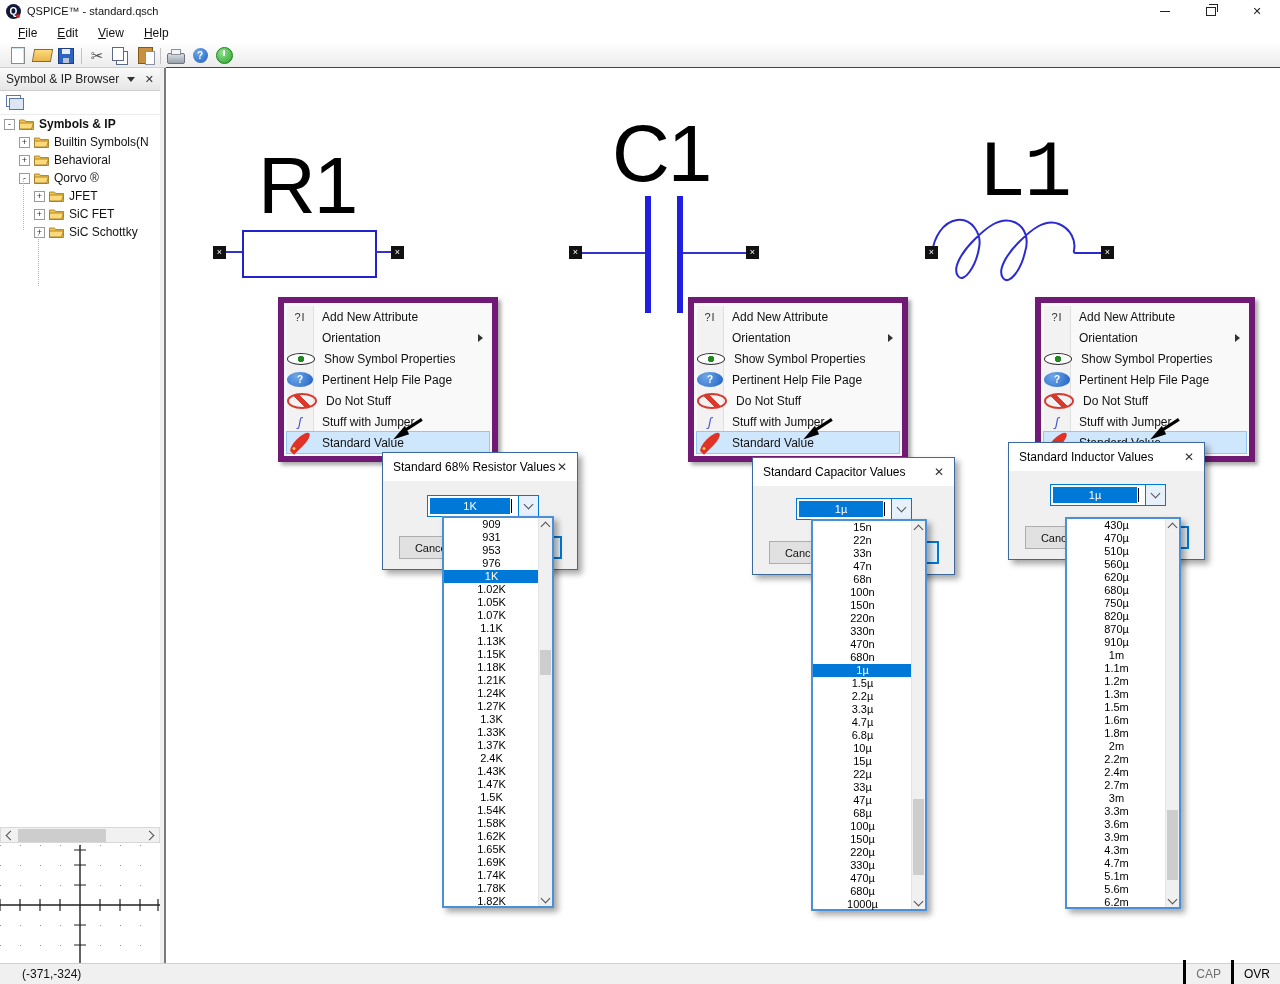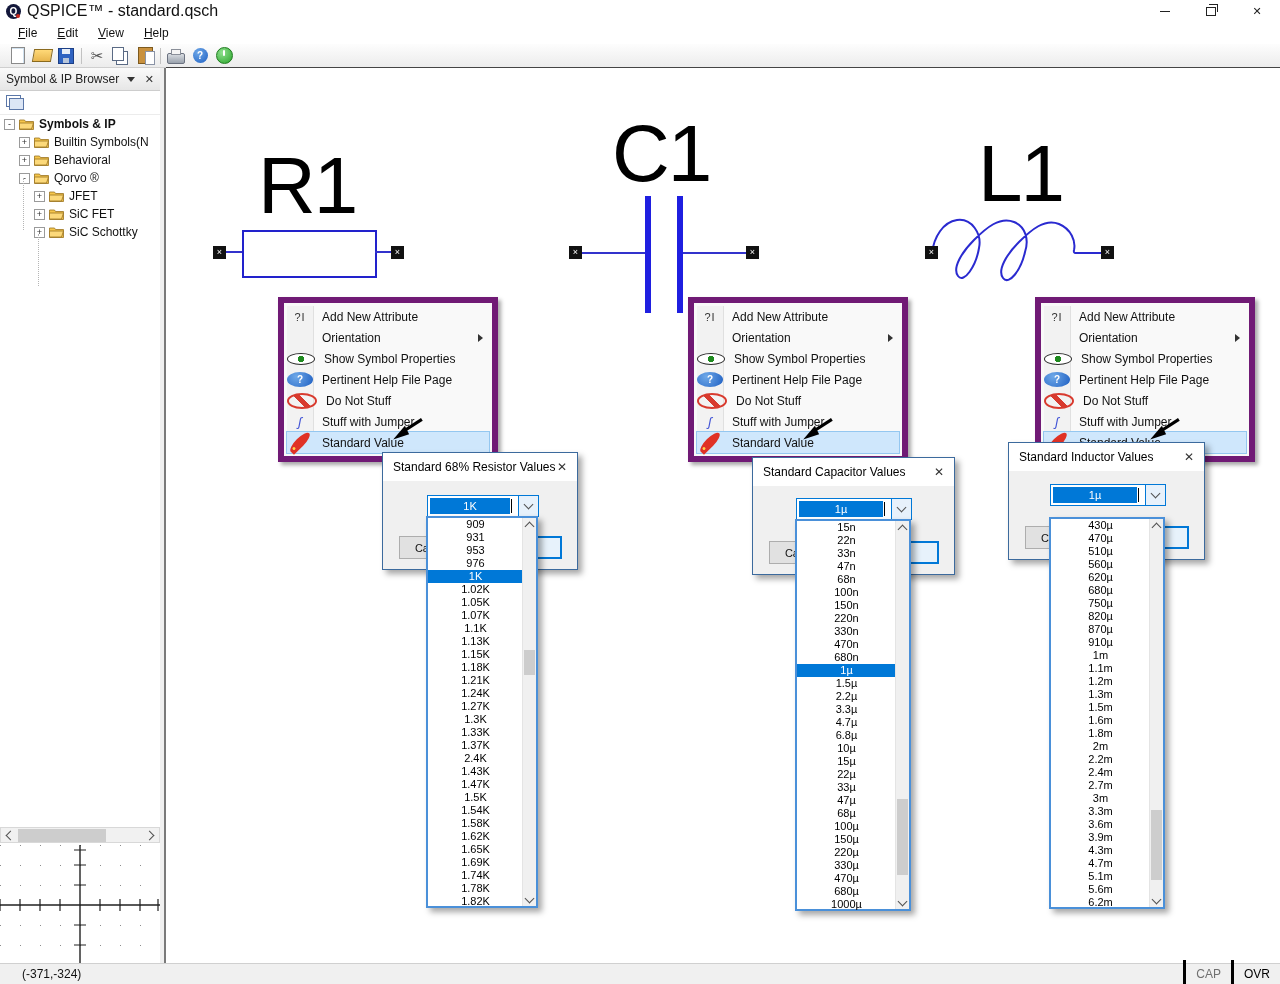--- a/index.html
+++ b/index.html
@@ -3,21 +3,21 @@
 <meta charset="utf-8">
 <style>
   html,body{margin:0;padding:0;background:#888;}
   #app{position:relative;width:1280px;height:984px;background:#fff;overflow:hidden;
        font-family:"Liberation Sans",sans-serif;color:#000;}
   
   .titlebar{position:absolute;left:0;top:0;width:1280px;height:22px;background:#fff;display:flex;align-items:center;}
   .app-logo{width:15px;height:15px;border-radius:50%;background:#13173a;color:#fff;font-size:10px;font-weight:bold;
             display:flex;align-items:center;justify-content:center;margin:0 6px 0 6px;position:relative;}
   .app-logo::after{content:"";position:absolute;right:1px;bottom:1px;width:4px;height:4px;border-radius:50%;background:#c6261d;}
-  .title-text{font-size:16px;color:#111;}
+  .title-text{font-size:11px;color:#111;}
   .win-controls{margin-left:auto;display:flex;height:22px;}
   .win-btn{width:46px;height:22px;display:flex;align-items:center;justify-content:center;font-size:11px;color:#222;}
   .min-glyph{width:10px;height:0;border-top:1px solid #222;display:inline-block;}
   .restore-glyph{width:8px;height:7px;border:1px solid #222;background:#fff;position:relative;display:inline-block;}
   .restore-glyph::before{content:"";position:absolute;left:2px;top:-4px;width:8px;height:7px;border:1px solid #222;border-bottom:none;border-left:none;}
   
   .menubar{position:absolute;left:0;top:22px;width:1280px;height:22px;background:#fff;display:flex;align-items:center;padding-left:8px;box-sizing:border-box;}
   .mb-item{font-size:12px;padding:2px 10px;color:#111;}
   
   .toolbar{position:absolute;left:0;top:44px;width:1280px;height:24px;background:linear-gradient(#fdfdfd,#ececec);
@@ -97,21 +97,21 @@
   .combo{position:absolute;height:22px;background:#fff;border:1px solid #0078d7;box-sizing:border-box;z-index:2;}
   .combo-sel{position:absolute;left:2px;top:2px;bottom:2px;right:28px;background:#0078d7;color:#fff;font-size:11px;display:flex;align-items:center;justify-content:center;}
   .combo-caret{position:absolute;right:26px;top:3px;bottom:3px;width:1px;background:#000;}
   .combo-btn{position:absolute;right:0;top:0;bottom:0;width:19px;background:#e7f1fb;border-left:1px solid #0078d7;display:flex;align-items:center;justify-content:center;}
   .chev{display:inline-block;width:6px;height:6px;border-right:1.5px solid #505050;border-bottom:1.5px solid #505050;}
   .chev.down{transform:rotate(45deg);margin-top:-3px;}
   .chev.up{transform:rotate(-135deg);margin-bottom:-3px;}
   .chev.left{transform:rotate(135deg);margin-right:-3px;}
   .chev.right{transform:rotate(-45deg);margin-left:-3px;}
   
-  .droplist{position:absolute;background:#fff;border:2px solid #4a90d9;z-index:7;box-shadow:4px 4px 6px rgba(0,0,0,.35);font-size:11px;box-sizing:border-box;}
+  .droplist{position:absolute;background:#fff;border:2px solid #4a90d9;z-index:7;box-shadow:4px 4px 6px rgba(0,0,0,.35);font-size:11px;box-sizing:border-box;margin-left:16px;}
   .dl-item{height:13px;line-height:13px;text-align:center;padding-right:13px;color:#000;}
   .dl-item.selected{background:#0078d7;color:#fff;}
   .dl-scroll{position:absolute;right:0;top:0;bottom:0;width:13px;background:#f0f0f0;border-left:1px solid #e4e4e4;}
   .dl-up,.dl-down{position:absolute;left:0;right:0;height:13px;display:flex;align-items:center;justify-content:center;}
   .dl-up{top:0;} .dl-down{bottom:0;}
   .dl-thumb{position:absolute;left:1px;right:1px;background:#cdcdcd;}
   
   .statusbar{position:absolute;left:0;top:963px;width:1280px;height:21px;background:#f0f0f0;border-top:1px solid #d0d0d0;
              display:flex;align-items:center;font-size:12px;box-sizing:border-box;}
   .sb-coords{padding-left:22px;color:#111;}
@@ -305,21 +305,21 @@
   <div class="term" style="left:391px;top:246px;">×</div>
 
   <div class="ref-label" style="left:612px;top:114px;">C1</div>
   <div class="plate" style="left:645px;top:196px;"></div>
   <div class="plate" style="left:677px;top:196px;"></div>
   <div class="lead" style="left:582px;top:252px;width:63px;"></div>
   <div class="lead" style="left:683px;top:252px;width:63px;"></div>
   <div class="term" style="left:569px;top:246px;">×</div>
   <div class="term" style="left:746px;top:246px;">×</div>
 
-  <div class="ref-label" style="left:978px;top:134px;">L1</div>
+  <div class="ref-label" style="left:978px;top:134px;font-family:Liberation Mono, monospace;">L1</div>
   <svg style="position:absolute;left:925px;top:213px;" width="190" height="85" viewBox="0 0 190 85">
     <path d="M7 40 C9 24 18 9 32 7 C47 5 57 21 54 35 C51 53 39 71 33 63 C27 55 37 39 49 27 C61 15 75 3 89 9 C101 14 104 27 100 39 C96 57 84 73 78 65 C72 57 82 41 94 29 C106 17 120 5 134 11 C146 16 151 28 149 37 C148 41 151 40 156 40 L183 40" fill="none" stroke="#2a2ad0" stroke-width="2"></path>
   </svg>
   <div class="term" style="left:925px;top:246px;">×</div>
   <div class="term" style="left:1101px;top:246px;">×</div>
 
   <div class="menu" style="left:278px;top:297px;">
 
   <div class="menu-item">
         <span class="mi-icon attribute-icon" data-icon-slot=""></span>

